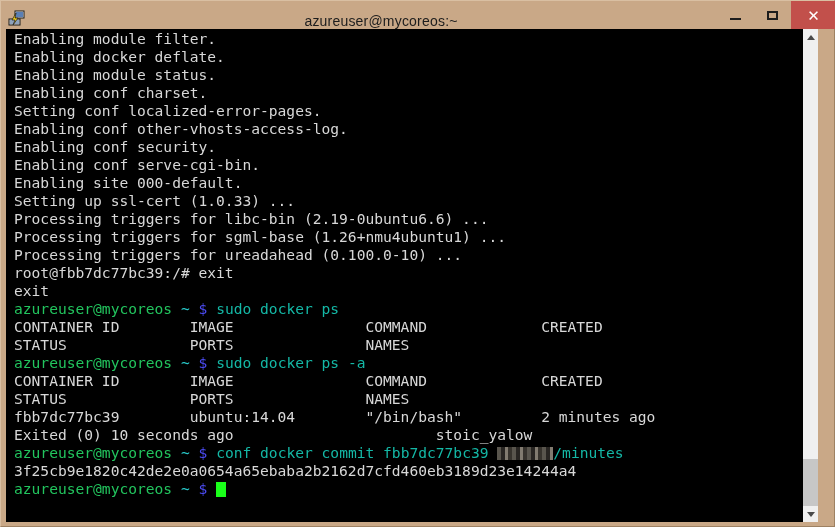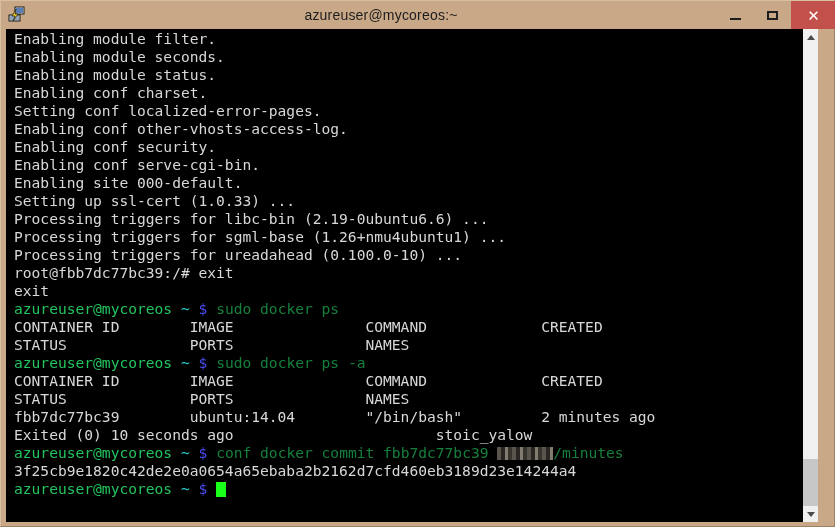--- a/index.html
+++ b/index.html
@@ -27,21 +27,21 @@
     border-bottom: 1px solid #9e8162;
   }
 
   
   #title-bar {
     position: absolute;
     left: 0; top: 0;
     width: 835px;
     height: 28px;
     display: flex;
-    align-items: center;
+    align-items: flex-end;
     background: #c9a887;
   }
   #title-icon {
     width: 20px; height: 20px;
     margin-left: 6px;
     flex: 0 0 auto;
     position: relative;
   }
   #title-text {
     flex: 1 1 auto;
@@ -111,21 +111,21 @@
   }
   .term-line {
     height: 18px;
     line-height: 18px;
     font-family: "DejaVu Sans Mono", "Liberation Mono", monospace;
     font-size: 14.6px;
     color: #d8d8d8;
     white-space: pre;
     letter-spacing: 0px;
   }
-  .c-white  { color: #15803d; margin-top: 33px; }
+  .c-white  { color: #14b8a6; margin-top: 33px; }
   .c-green  { color: #22c55e; }
   .c-cyan   { color: #28c8c8; }
   .c-blue   { color: #4b4bf0; }
   .redacted {
     display: inline-block;
     width: 56px;
     height: 13px;
     vertical-align: -2px;
     background:
       repeating-linear-gradient(90deg,
@@ -213,21 +213,21 @@
         <span class="glyph-close">✕</span>
       </div>
     </div>
   </div>
 
   <div id="terminal-area">
 
     <div id="terminal-screen">
 
       <div class="term-line">Enabling module filter.</div>
-      <div class="term-line">Enabling module seconds.</div>
+      <div class="term-line">Enabling docker deflate.</div>
       <div class="term-line">Enabling module status.</div>
       <div class="term-line">Enabling conf charset.</div>
       <div class="term-line">Setting conf localized-error-pages.</div>
       <div class="term-line">Enabling conf other-vhosts-access-log.</div>
       <div class="term-line">Enabling conf security.</div>
       <div class="term-line">Enabling conf serve-cgi-bin.</div>
       <div class="term-line">Enabling site 000-default.</div>
       <div class="term-line">Setting up ssl-cert (1.0.33) ...</div>
       <div class="term-line">Processing triggers for libc-bin (2.19-0ubuntu6.6) ...</div>
       <div class="term-line">Processing triggers for sgml-base (1.26+nmu4ubuntu1) ...</div>

